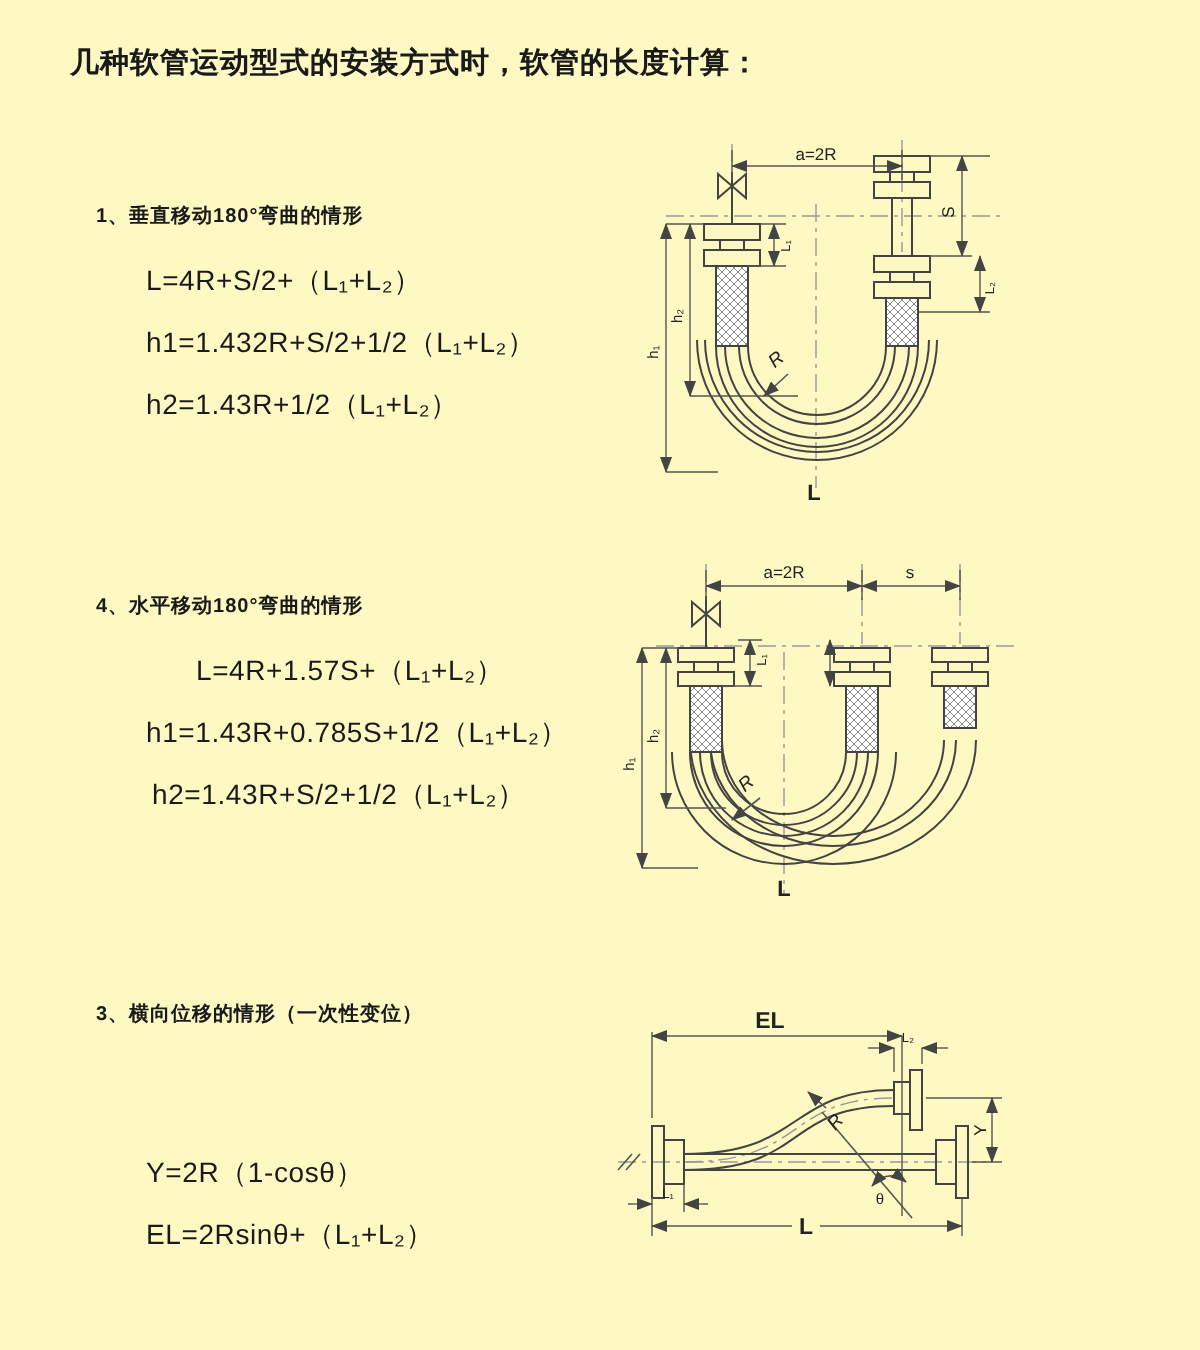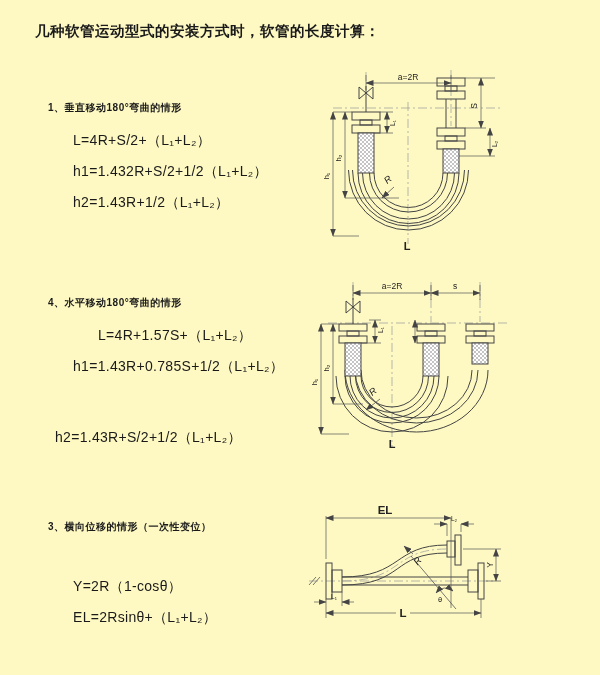--- a/index.html
+++ b/index.html
@@ -30,23 +30,23 @@
   <div class="doc-title">几种软管运动型式的安装方式时，软管的长度计算：</div>
 
   <div class="sec-head" style="left:48px;top:101px;">1、垂直移动180°弯曲的情形</div>
   <div class="formula" style="left:73px;top:132px;text-align:right;">L=4R+S/2+（L₁+L₂）</div>
   <div class="formula" style="left:73px;top:163px;">h1=1.432R+S/2+1/2（L₁+L₂）</div>
   <div class="formula" style="left:73px;top:194px;">h2=1.43R+1/2（L₁+L₂）</div>
 
   <div class="sec-head" style="left:48px;top:296px;">4、水平移动180°弯曲的情形</div>
   <div class="formula" style="left:73px;top:327px;margin-left:25px;">L=4R+1.57S+（L₁+L₂）</div>
   <div class="formula" style="left:73px;top:358px;">h1=1.43R+0.785S+1/2（L₁+L₂）</div>
-  <div class="formula" style="left:55px;top:389px;margin-top:40px;">h2=1.43R+S/2+1/2（L₁+L₂）</div>
-
-  <div class="sec-head" style="left:48px;top:520px;text-align:right;">3、横向位移的情形（一次性变位）</div>
+  <div class="formula" style="left:76px;top:389px;">h2=1.43R+S/2+1/2（L₁+L₂）</div>
+
+  <div class="sec-head" style="left:48px;top:500px;text-align:right;">3、横向位移的情形（一次性变位）</div>
   <div class="formula" style="left:73px;top:578px;">Y=2R（1-cosθ）</div>
   <div class="formula" style="left:73px;top:609px;">EL=2Rsinθ+（L₁+L₂）</div>
 
   <svg class="diag" style="left:303px;top:66px;" width="297" height="196" viewBox="0 0 297 196">
     <defs>
       <marker id="ar1" viewBox="0 0 8 6" markerWidth="8" markerHeight="6" refX="7.5" refY="3" orient="auto-start-reverse" markerUnits="userSpaceOnUse">
         <path d="M0,0 L8,3 L0,6 Z" fill="#444"></path>
       </marker>
       <pattern id="hx1" width="4" height="4" patternUnits="userSpaceOnUse">
         <rect width="4" height="4" fill="#fff"></rect>

